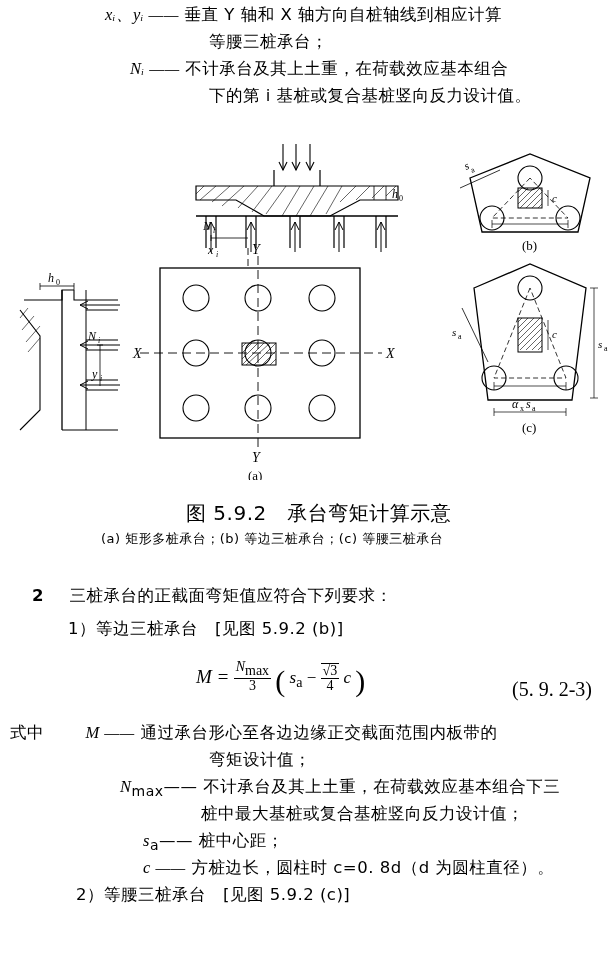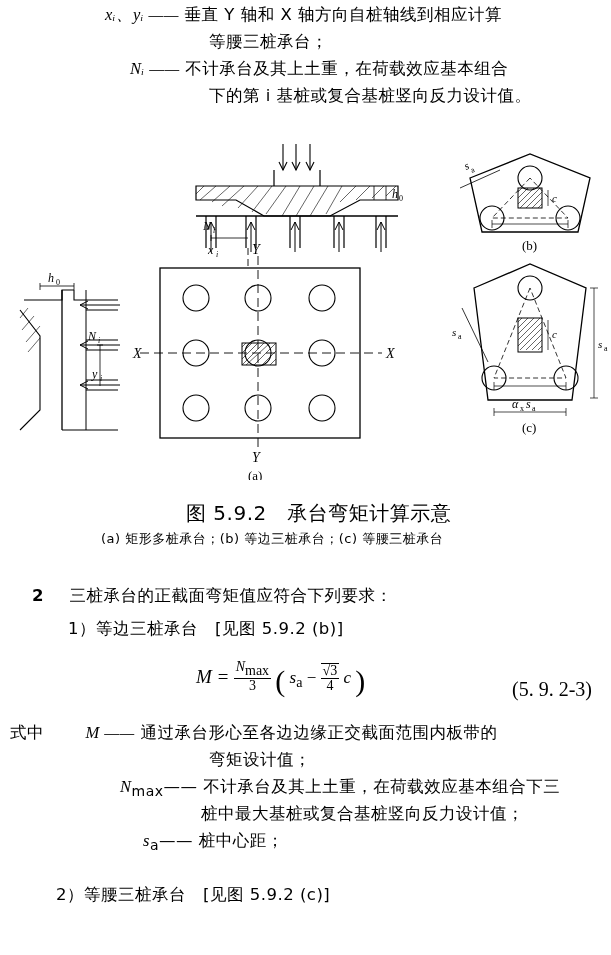--- a/index.html
+++ b/index.html
@@ -32,21 +32,21 @@
   
   #formula{position:absolute;left:196px;top:660px;width:220px;height:54px;font-size:17px;}
   #eqno{left:512px;top:678px;font-size:20px;font-family:"Liberation Serif",serif;}
 
   #p3{left:10px;top:722px;}
   #p3b{left:209px;top:749px;}
   #p4{left:120px;top:776px;}
   #p4b{left:201px;top:803px;}
   #p5{left:143px;top:830px;}
   #p6{left:143px;top:857px;}
-  #p7{left:56px;top:884px;}
+  #p7{left:76px;top:884px;}
 
   
   .frac{display:inline-block;vertical-align:-0.55em;text-align:center;font-size:14px;line-height:1.05;}
   .frac .num{display:block;border-bottom:1px solid #000;padding:0 2px;}
   .frac .den{display:block;padding:0 2px;}
   .bigparen{font-size:30px;vertical-align:-0.28em;font-family:"Liberation Serif",serif;}
   .radical{border-top:1px solid #000;padding-top:0px;}
 </style>
 </head>
 <body>
@@ -335,16 +335,20 @@
     <span class="it">N</span><span class="subn">max</span><span>——</span>
     <span>不计承台及其上土重，在荷载效应基本组合下三</span>
   </div>
   <div class="row cn" id="p4b">桩中最大基桩或复合基桩竖向反力设计值；</div>
 
   <div class="row cn" id="p5">
     <span class="it">s</span><span class="subn">a</span><span>——</span>
     <span>桩中心距；</span>
   </div>
 
+  <div class="row cn" id="p6">
+    <span class="it">c ——</span>
+    <span>方桩边长，圆柱时 c=0. 8d（d 为圆柱直径）。</span>
+  </div>
 
   <div class="row cn" id="p7">2）等腰三桩承台　[见图 5.9.2 (c)]</div>
 
 </div>
 
 </body></html>

